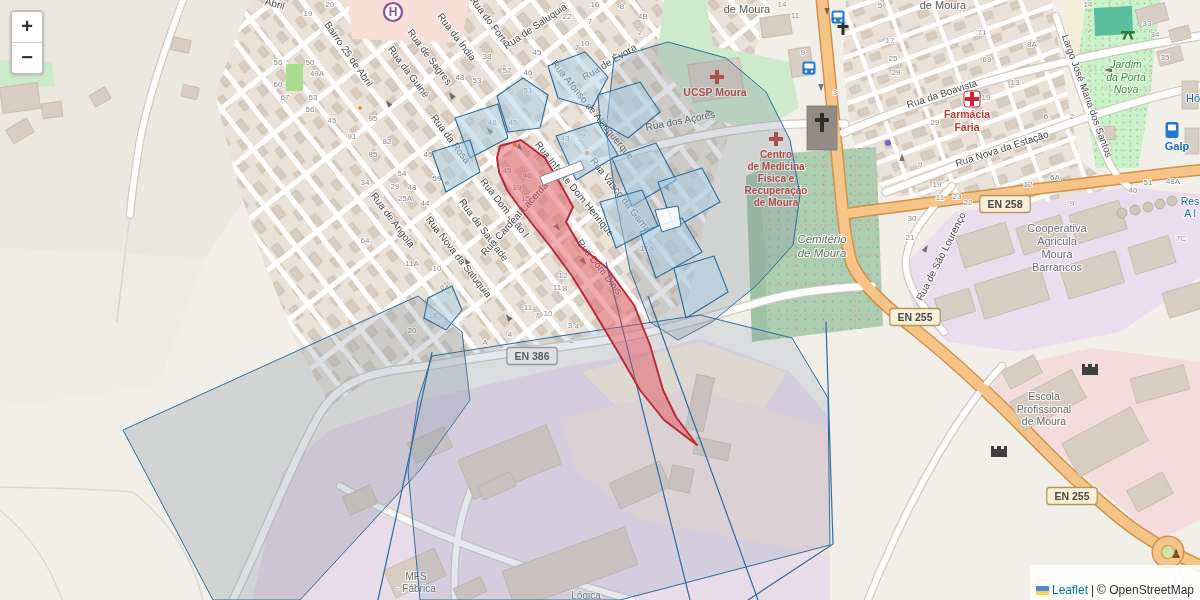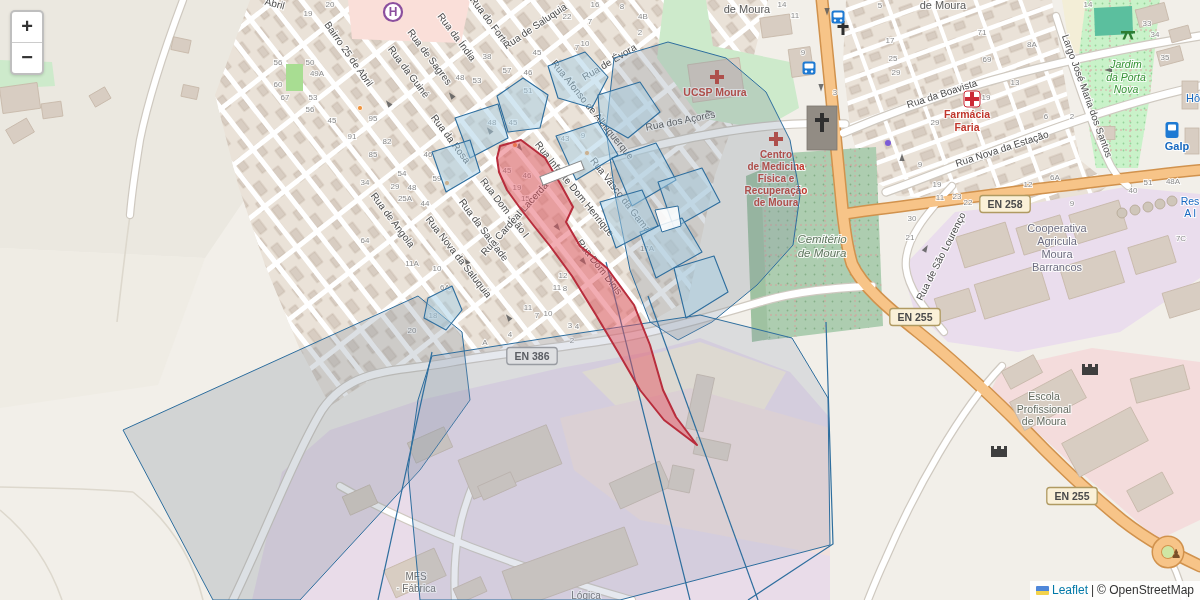--- a/index.html
+++ b/index.html
@@ -5,21 +5,21 @@
   html,body{margin:0;padding:0;background:#ddd;font-family:"Liberation Sans",sans-serif;}
   #app{position:relative;width:1200px;height:600px;overflow:hidden;background:#f2efe9;}
   #map-svg{position:absolute;left:0;top:0;display:block;}
   #map-svg text{font-family:"Liberation Sans",sans-serif;}
   .zoomctl{position:absolute;top:10px;left:10px;width:30px;background:#fff;
     border:2px solid rgba(0,0,0,.25);border-radius:5px;box-shadow:0 1px 3px rgba(0,0,0,.15);z-index:20;}
   .zoomctl a{display:block;width:30px;height:30px;line-height:28px;text-align:center;
     font-size:20px;font-weight:bold;color:#333;text-decoration:none;cursor:pointer;user-select:none;}
   .zoomctl a:first-child{border-bottom:1px solid #ccc;}
   .attrib{position:absolute;right:0;bottom:0;background:rgba(255,255,255,.85);
-    padding:1px 6px 2px 6px;font-size:12px;color:#333;z-index:20;line-height:16px;}
+    padding:17px 6px 2px 6px;font-size:12px;color:#333;z-index:20;line-height:16px;}
   .attrib a{color:#0078a8;text-decoration:none;}
   .flag{display:inline-block;width:13px;height:9px;vertical-align:-1px;margin-right:3px;border-radius:1px;
     background:linear-gradient(to bottom,#4e86d8 0 50%,#f3d24a 50% 100%);}
   .sep{color:#333;margin:0 3px;}
 </style>
 </head>
 <body>
 
 <div id="app">
   <svg id="map-svg" width="1200" height="600" viewBox="0 0 1200 600">

